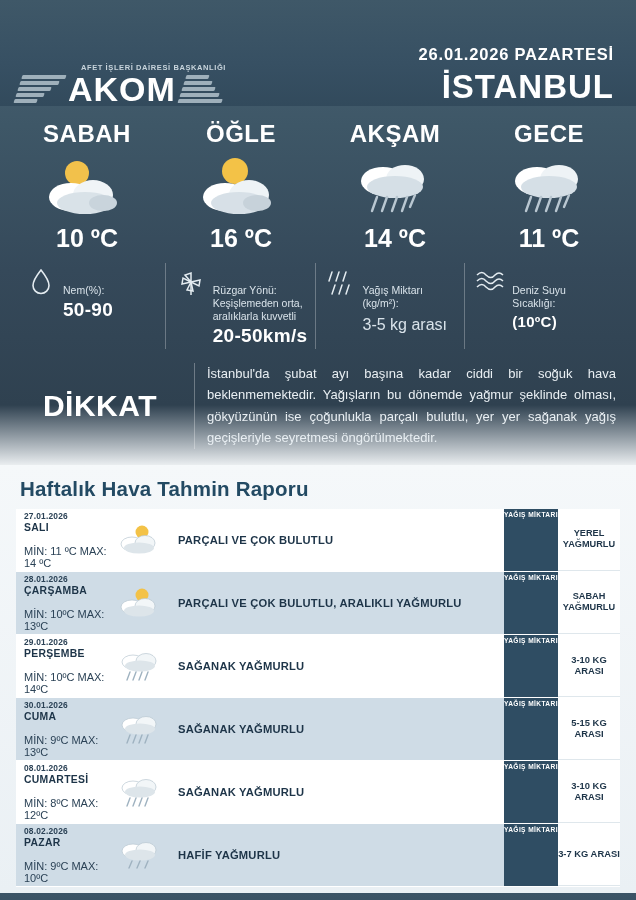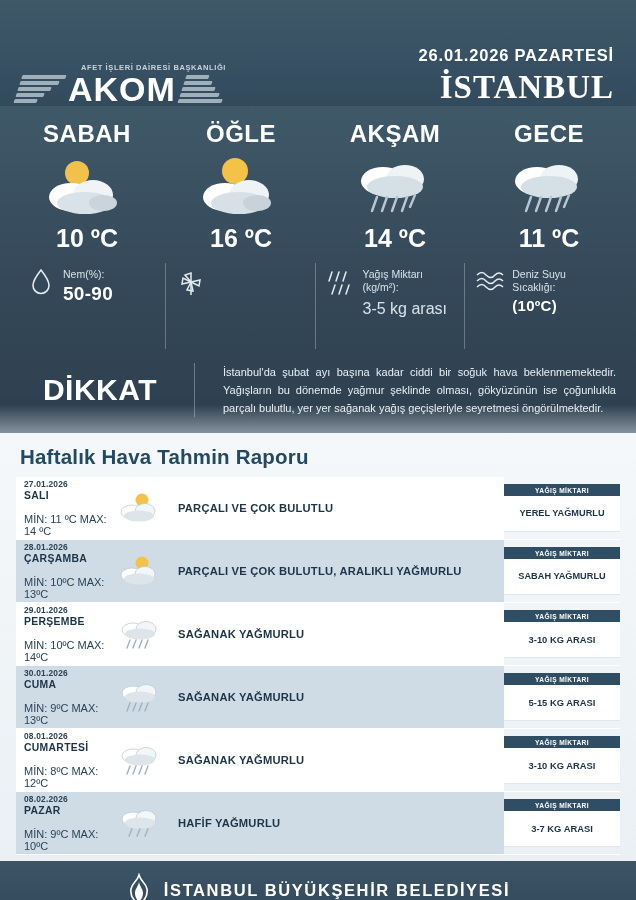--- a/index.html
+++ b/index.html
@@ -43,21 +43,21 @@
     font-family:"Liberation Sans", sans-serif; line-height:1; margin:0 6px;
   }
   .logo-bars.right i:nth-child(1){ width:52%; }
   .logo-bars.right i:nth-child(2){ width:64%; }
   .logo-bars.right i:nth-child(3){ width:76%; }
   .logo-bars.right i:nth-child(4){ width:88%; }
   .logo-bars.right i:nth-child(5){ width:100%; }
 
   .head-right { text-align:right; padding-top: 6px; padding-right: 4px;}
   .head-date { font-size: 16.5px; font-weight:bold; color:#ffffff; letter-spacing:.8px; }
-  .head-city { font-size: 33px; font-weight:bold; color:#ffffff; letter-spacing:1px; margin-top:4px;font-family:Liberation Serif, serif; }
+  .head-city { font-size: 33px; font-weight:bold; color:#ffffff; letter-spacing:1px; margin-top:4px; }
 
   
   .periods {
     display:flex; padding: 14px 10px 4px 10px;
   }
   .period { flex:1; text-align:center; }
   .period-name {
     font-size: 24px; font-weight:bold; color:#ffffff; letter-spacing:.5px;
   }
   .period-icon { height: 76px; display:flex; align-items:center; justify-content:center; }
@@ -71,38 +71,38 @@
   }
   .det {
     flex:1; display:flex; align-items:flex-start; gap:7px;
     padding: 4px 6px 0 10px;
     border-left: 1px solid rgba(255,255,255,.28);
     color:#e8eef2;
   }
   .det:first-child { border-left:none; padding-left:4px; }
   .det-ico { width: 30px; flex:0 0 30px; display:flex; justify-content:center; padding-top:2px;}
   .det-body { padding-top:1px; }
-  .det-label { font-size: 10.5px; line-height:1.25; color:#d9e3ea; }
+  .det-label { font-size: 10.5px; line-height:1.25; color:#d9e3ea;margin-top:16px; }
   .det-val { font-size: 19px; font-weight:bold; color:#ffffff; margin-top:2px; letter-spacing:.3px;}
   .det-val.small { font-size: 15px; font-weight:bold; margin-top:3px;}
   .det-sub { font-size: 16px; color:#d9e3ea; margin-top:6px;}
 
   
   .warn {
     margin: 14px 20px 0 20px;
     display:flex; align-items:center; gap:14px;
     padding-bottom: 6px;
   }
   .warn-title {
     font-size: 30px; font-weight:bold; color:#ffffff; letter-spacing:.5px;
     width: 160px; flex:0 0 160px; text-align:center;
   }
   .warn-text {
-    font-size: 11px; line-height: 1.65; color:#e9eff3; text-align:justify;
-    border-left: 1px solid rgba(255,255,255,.3); padding-left: 28px;
+    font-size: 13px; line-height: 1.65; color:#e9eff3; text-align:justify;
+    border-left: 1px solid rgba(255,255,255,.3); padding-left: 12px;
   }
 
   
   .weekly {
     margin-top: 10px;
     background: linear-gradient(180deg,#f5f8fa 0%, #eaf0f4 100%);
     padding: 10px 16px 6px 16px;
     min-height: 352px;
   }
   .weekly-title {
@@ -120,21 +120,21 @@
   .row-b .cell { background:#cfdce6; }
 
   .cell { border-bottom: 1px solid #ffffff; height: 48px; padding: 2px 4px; }
   .date-cell { padding-left: 8px; }
   .date-l1 { font-size: 8.4px; color:#2b4256; font-weight:bold; letter-spacing:.2px;}
   .date-l2 { font-size: 10.4px; color:#1d3448; font-weight:bold; letter-spacing:.3px; margin-top:1px;}
   .date-l3 { font-size: 11px; color:#2b4256; margin-top:12px; }
   .icon-cell { text-align:center; }
   .desc-cell { font-size: 11.2px; font-weight:bold; color:#1d3448; letter-spacing:.2px; padding-left:10px;}
   .rain-cell { padding:0; background: transparent !important; }
-  .rain-inner { height:48px; display:flex; flex-direction:column; }
+  .rain-inner { height:62px; display:flex; flex-direction:row; }
   .rain-head {
     background:#2f4d63; color:#ffffff; font-size:6.6px; font-weight:bold;
     text-align:center; letter-spacing:.4px; padding:2.5px 0 2px 0;
   }
   .rain-val {
     flex:1; background:#ffffff; color:#1d3448; font-size:9.4px; font-weight:bold;
     display:flex; align-items:center; justify-content:center; text-align:center;
     line-height:1.25; border-bottom:1px solid #dfe7ec;
   }
   .rain-val.two { font-size:9.2px; }
@@ -271,20 +271,26 @@
         <svg width="26" height="28" viewBox="0 0 26 28">
           <g fill="none" stroke="#e4ecf1" stroke-width="1.5">
             <path d="M13 13 L13 4 L7 6 L13 13"></path>
             <path d="M13 13 L22 11 L21 17 L13 13"></path>
             <path d="M13 13 L15 22 L9 21 L13 13"></path>
             <path d="M13 13 L4 15 L5 9 L13 13"></path>
             <line x1="13" y1="13" x2="13" y2="26"></line>
           </g>
         </svg>
       </div>
+      <div class="det-body">
+        <div class="det-label" style="white-space:pre-line">Rüzgar Yönü:
+Keşişlemeden orta,
+aralıklarla kuvvetli</div>
+        <div class="det-val">20-50km/s</div>
+      </div>
     </div>
 
     <div class="det">
       <div class="det-ico">
         <svg width="30" height="30" viewBox="0 0 30 30">
           <g stroke="#e4ecf1" stroke-width="1.5" stroke-linecap="round">
             <line x1="6" y1="3" x2="3" y2="12"></line>
             <line x1="13" y1="3" x2="10" y2="12"></line>
             <line x1="20" y1="3" x2="17" y2="12"></line>
             <line x1="9" y1="16" x2="6" y2="25"></line>

